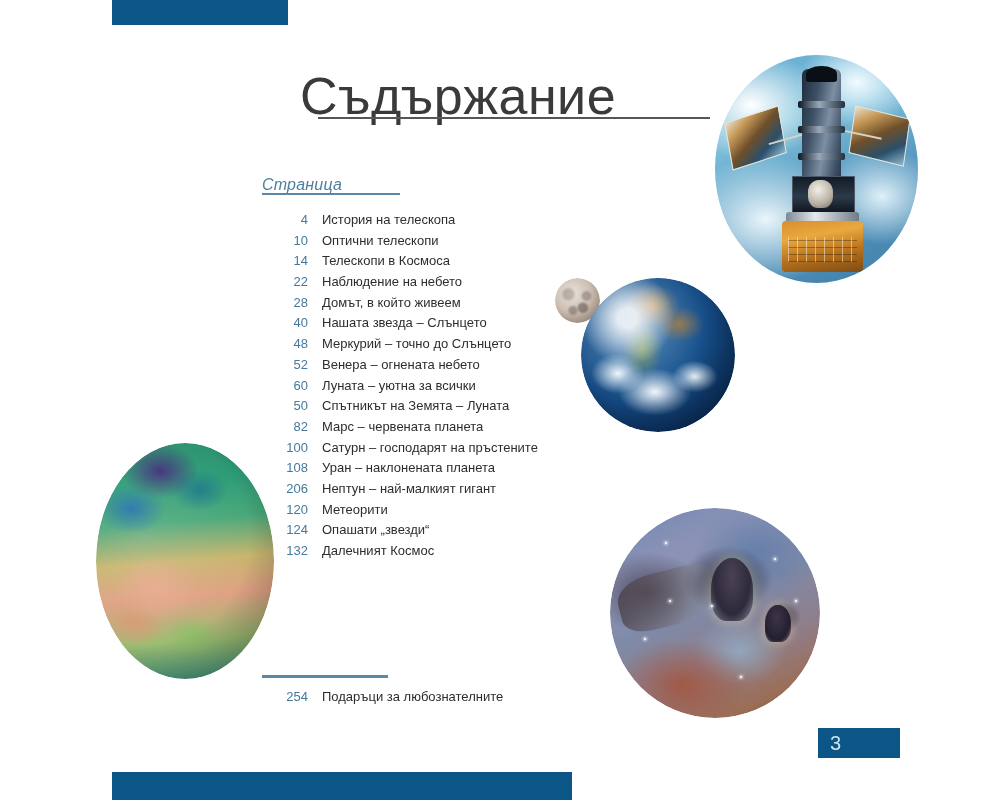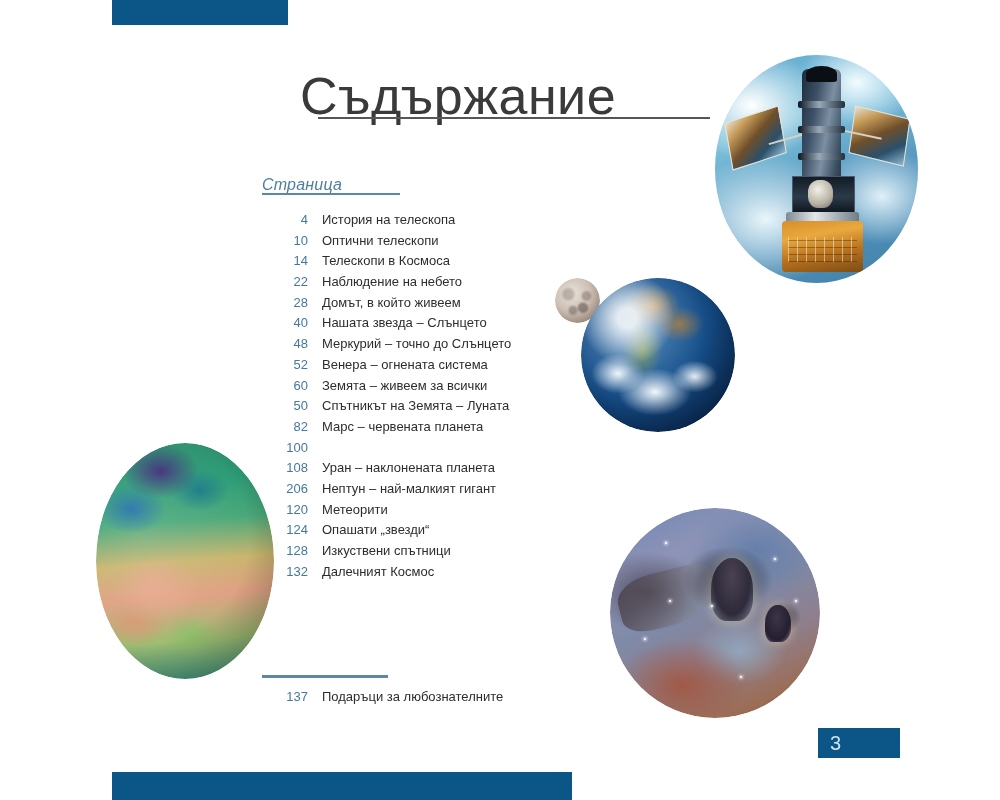--- a/index.html
+++ b/index.html
@@ -474,68 +474,65 @@
       <div class="toc-row">
         <span class="toc-num">40</span>
         <span class="toc-text">Нашата звезда – Слънцето</span>
       </div>
       <div class="toc-row">
         <span class="toc-num">48</span>
         <span class="toc-text">Меркурий – точно до Слънцето</span>
       </div>
       <div class="toc-row">
         <span class="toc-num">52</span>
-        <span class="toc-text">Венера – огнената система</span>
+        <span class="toc-text">Венера – огнената небето</span>
       </div>
       <div class="toc-row">
         <span class="toc-num">60</span>
-        <span class="toc-text">Земята – живеем за всички</span>
+        <span class="toc-text">Луната – уютна за всички</span>
       </div>
       <div class="toc-row">
         <span class="toc-num">50</span>
         <span class="toc-text">Спътникът на Земята – Луната</span>
       </div>
       <div class="toc-row">
         <span class="toc-num">82</span>
         <span class="toc-text">Марс – червената планета</span>
       </div>
       <div class="toc-row">
         <span class="toc-num">100</span>
+        <span class="toc-text">Сатурн – господарят на пръстените</span>
       </div>
       <div class="toc-row">
         <span class="toc-num">108</span>
         <span class="toc-text">Уран – наклонената планета</span>
       </div>
       <div class="toc-row">
         <span class="toc-num">206</span>
         <span class="toc-text">Нептун – най-малкият гигант</span>
       </div>
       <div class="toc-row">
         <span class="toc-num">120</span>
         <span class="toc-text">Метеорити</span>
       </div>
       <div class="toc-row">
         <span class="toc-num">124</span>
         <span class="toc-text">Опашати „звезди“</span>
       </div>
       <div class="toc-row">
-        <span class="toc-num">128</span>
-        <span class="toc-text">Изкуствени спътници</span>
-      </div>
-      <div class="toc-row">
         <span class="toc-num">132</span>
         <span class="toc-text">Далечният Космос</span>
       </div>
     </div>
 
   <div class="toc-sep"></div>
 
   <div class="toc-last" id="toc-last">
       <div class="toc-row">
-        <span class="toc-num">137</span>
+        <span class="toc-num">254</span>
         <span class="toc-text">Подаръци за любознателните</span>
       </div>
     </div>
 
   <div class="page-badge">
     <div class="page-badge-num">3</div>
   </div>
 
 </div>
 

